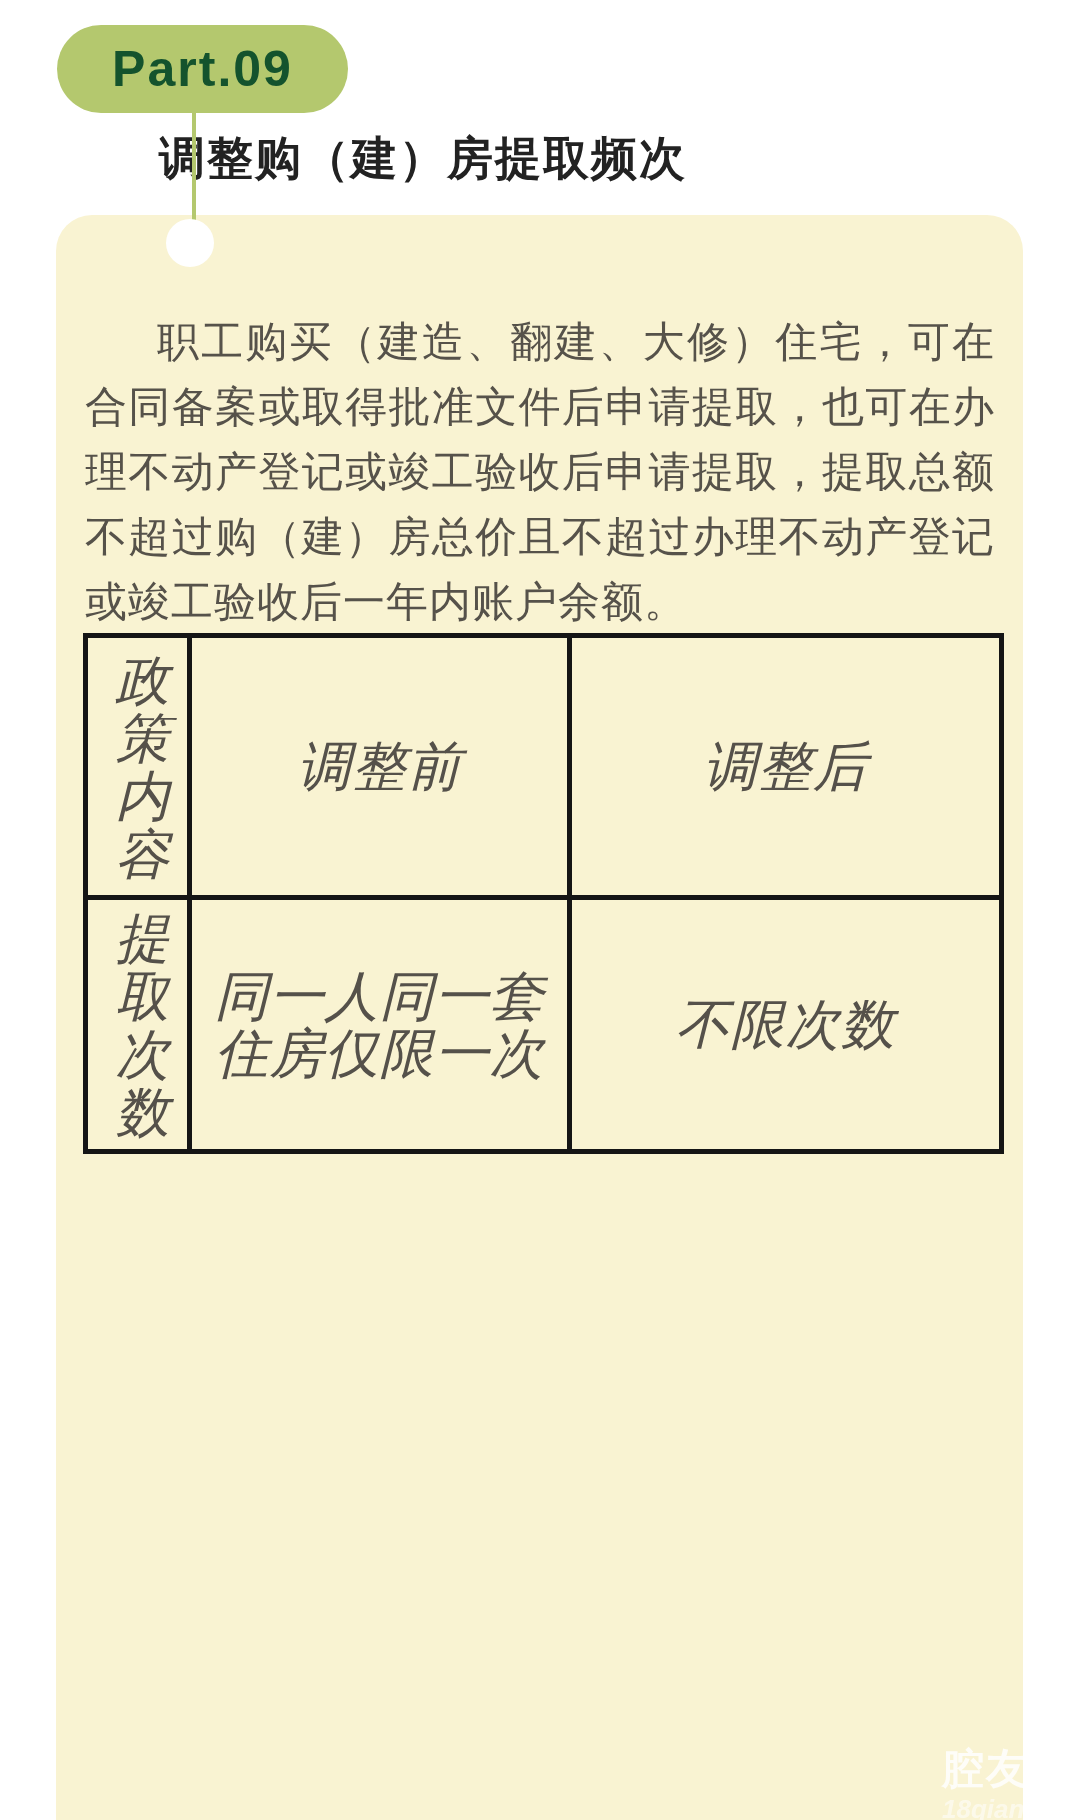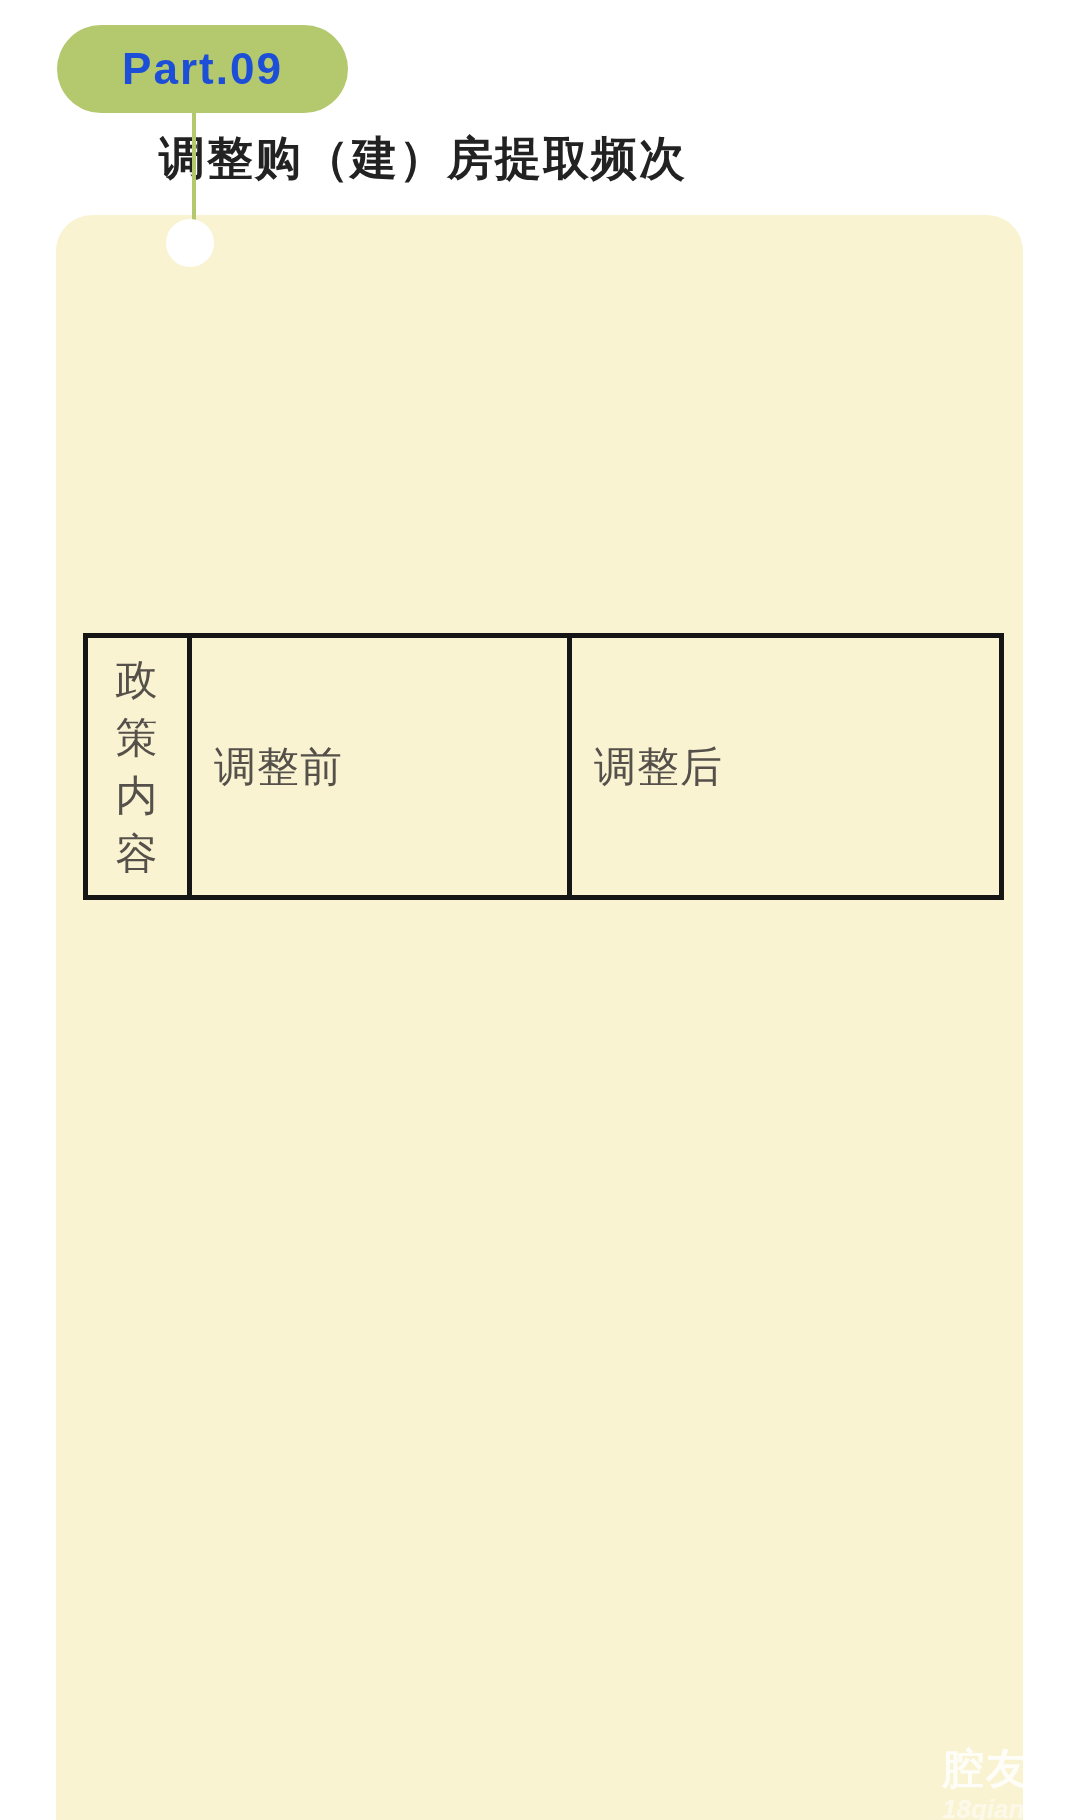--- a/index.html
+++ b/index.html
@@ -12,21 +12,21 @@
   }
   
   .part-pill {
     position:absolute; left:57px; top:25px;
     width:291px; height:88px;
     background:#b4c86e;
     border-radius:44px;
     display:flex; align-items:center; justify-content:center;
   }
   .part-pill span {
-    color:#1d4ed8; font-size:44px; font-weight:700; letter-spacing:2px;
+    color:#14532d; font-size:50px; font-weight:700; letter-spacing:2px;
   }
   
   .section-title {
     position:absolute; left:0; top:128px; width:904px;
     box-sizing:border-box; padding-right:58px;
     text-align:center;
     font-size:46px; font-weight:700; color:#222222;
     letter-spacing:2px;
   }
   
@@ -61,26 +61,28 @@
   
   table.policy {
     position:absolute; left:27px; top:418px;
     width:916px;
     border-collapse:collapse;
     table-layout:fixed;
   }
   table.policy td {
     border:5px solid #151515;
     vertical-align:middle;
+    text-align:center;
     color:#55514a;
-    font-size:42px;
+    font-size:54px;
     line-height:57px;
     letter-spacing:1px;
     padding:0 22px;
     box-sizing:border-box;
+    font-style:italic;
   }
   col.c1 { width:104px; }
   col.c2 { width:380px; }
   col.c3 { width:432px; }
   tr.r-head { height:262px; }
   tr.r1 { height:315px; }
   tr.r2 { height:254px; }
   tr.r3 { height:312px; }
   td.label-cell { padding:0; }
   .vlabel {
@@ -108,34 +110,42 @@
   <div class="part-pill">
     <span>Part.09</span>
   </div>
 
   <div class="section-title">调整购（建）房提取频次</div>
 
   <div class="connector"></div>
 
   <div class="card">
 
+    <div class="intro">职工购买（建造、翻建、大修）住宅，可在合同备案或取得批准文件后申请提取，也可在办理不动产登记或竣工验收后申请提取，提取总额不超过购（建）房总价且不超过办理不动产登记或竣工验收后一年内账户余额。</div>
 
     <table class="policy">
       <colgroup>
           <col class="c1">
           <col class="c2">
           <col class="c3">
         </colgroup>
       <tbody>
         <tr class="r-head">
           <td class="label-cell">
             <div class="vlabel">政策内容</div>
           </td>
           <td class="hcell">调整前</td>
           <td class="hcell">调整后</td>
+        </tr>
+        <tr class="r2">
+          <td class="label-cell">
+            <div class="vlabel">提取次数</div>
+          </td>
+          <td>同一人同一套住房仅限一次</td>
+          <td>不限次数</td>
         </tr>
       </tbody>
     </table>
 
   </div>
 
   <div class="tag-hole"></div>
 
   <div class="watermark">
     <div class="wm-main">腔友</div>

